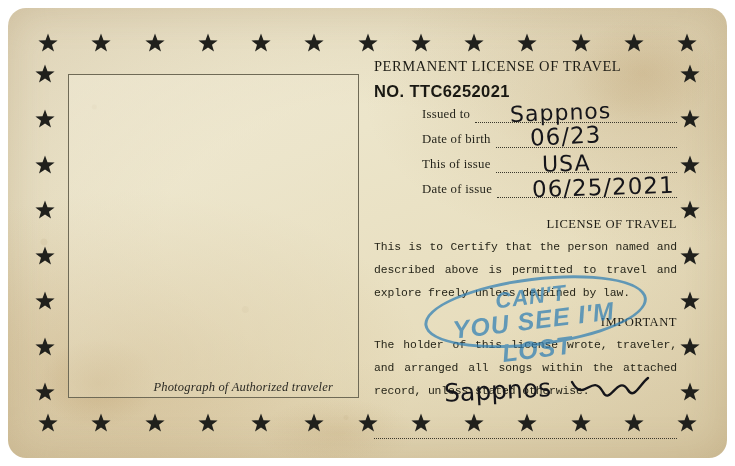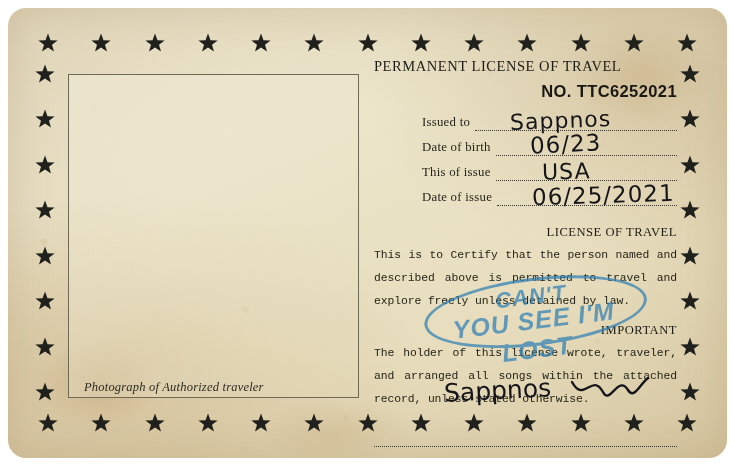--- a/index.html
+++ b/index.html
@@ -84,28 +84,28 @@
     width: 289px;
     height: 322px;
     border: 1px solid #6f6a56;
     background: linear-gradient(150deg, rgba(241,235,214,.55), rgba(226,216,182,.35));
   }
   #photo-caption {
     position: absolute;
     left: 60px;
     top: 372px;
     width: 271px;
+    text-align: right;
     padding-right: 6px;
     box-sizing: border-box;
     font-family: "Liberation Serif", serif;
     font-style: italic;
     font-size: 12.5px;
     color: #2b2a24;
     letter-spacing: .2px;
-    margin-left: 16px;
   }
 
   
   #content {
     position: absolute;
     left: 366px;
     top: 50px;
     width: 303px;
     color: #232219;
   }
@@ -116,23 +116,23 @@
     letter-spacing: .55px;
     text-align: left;
     color: #1d1c15;
     margin-bottom: 7px;
   }
   .doc-no {
     font-family: "Liberation Sans", sans-serif;
     font-weight: bold;
     font-size: 16.5px;
     letter-spacing: .4px;
-    text-align: right;
+    text-align: left;
     color: #191812;
-    margin-bottom: 14px;
+    margin-bottom: 6px;
   }
 
   .field {
     position: relative;
     display: flex;
     align-items: flex-start;
     font-size: 12.8px;
     letter-spacing: .25px;
     height: 25px;
     color: #26251c;

